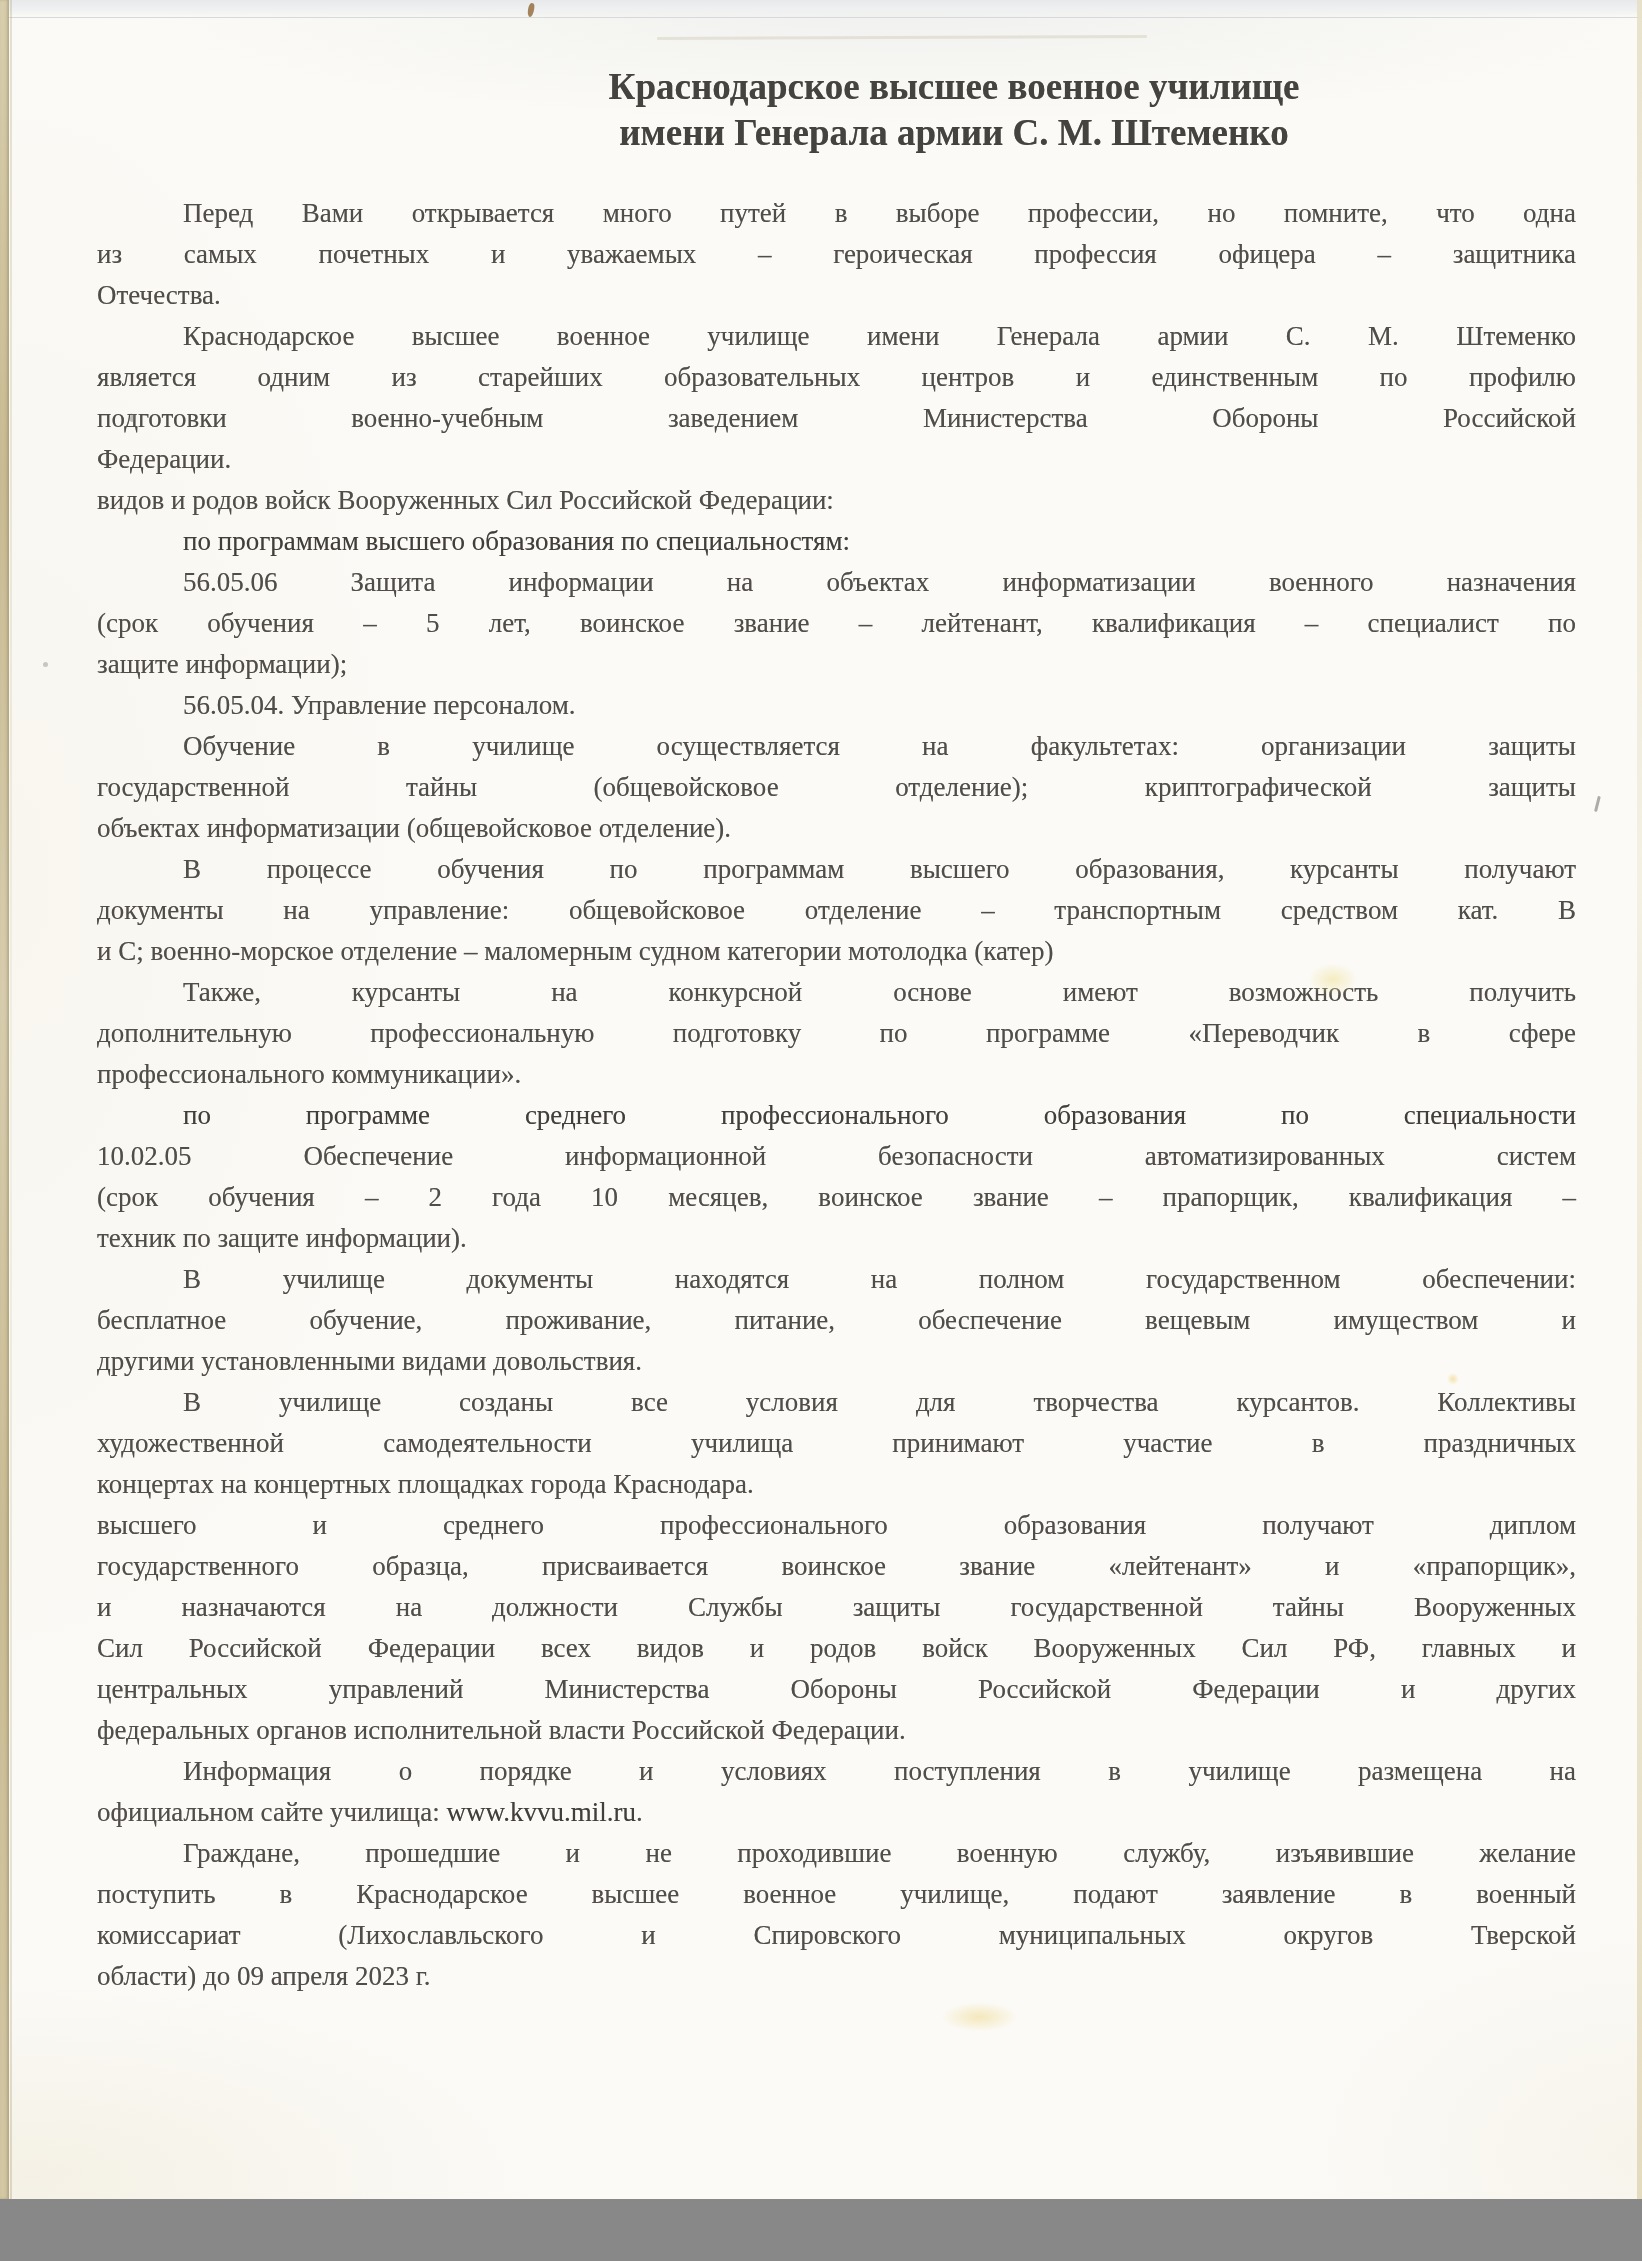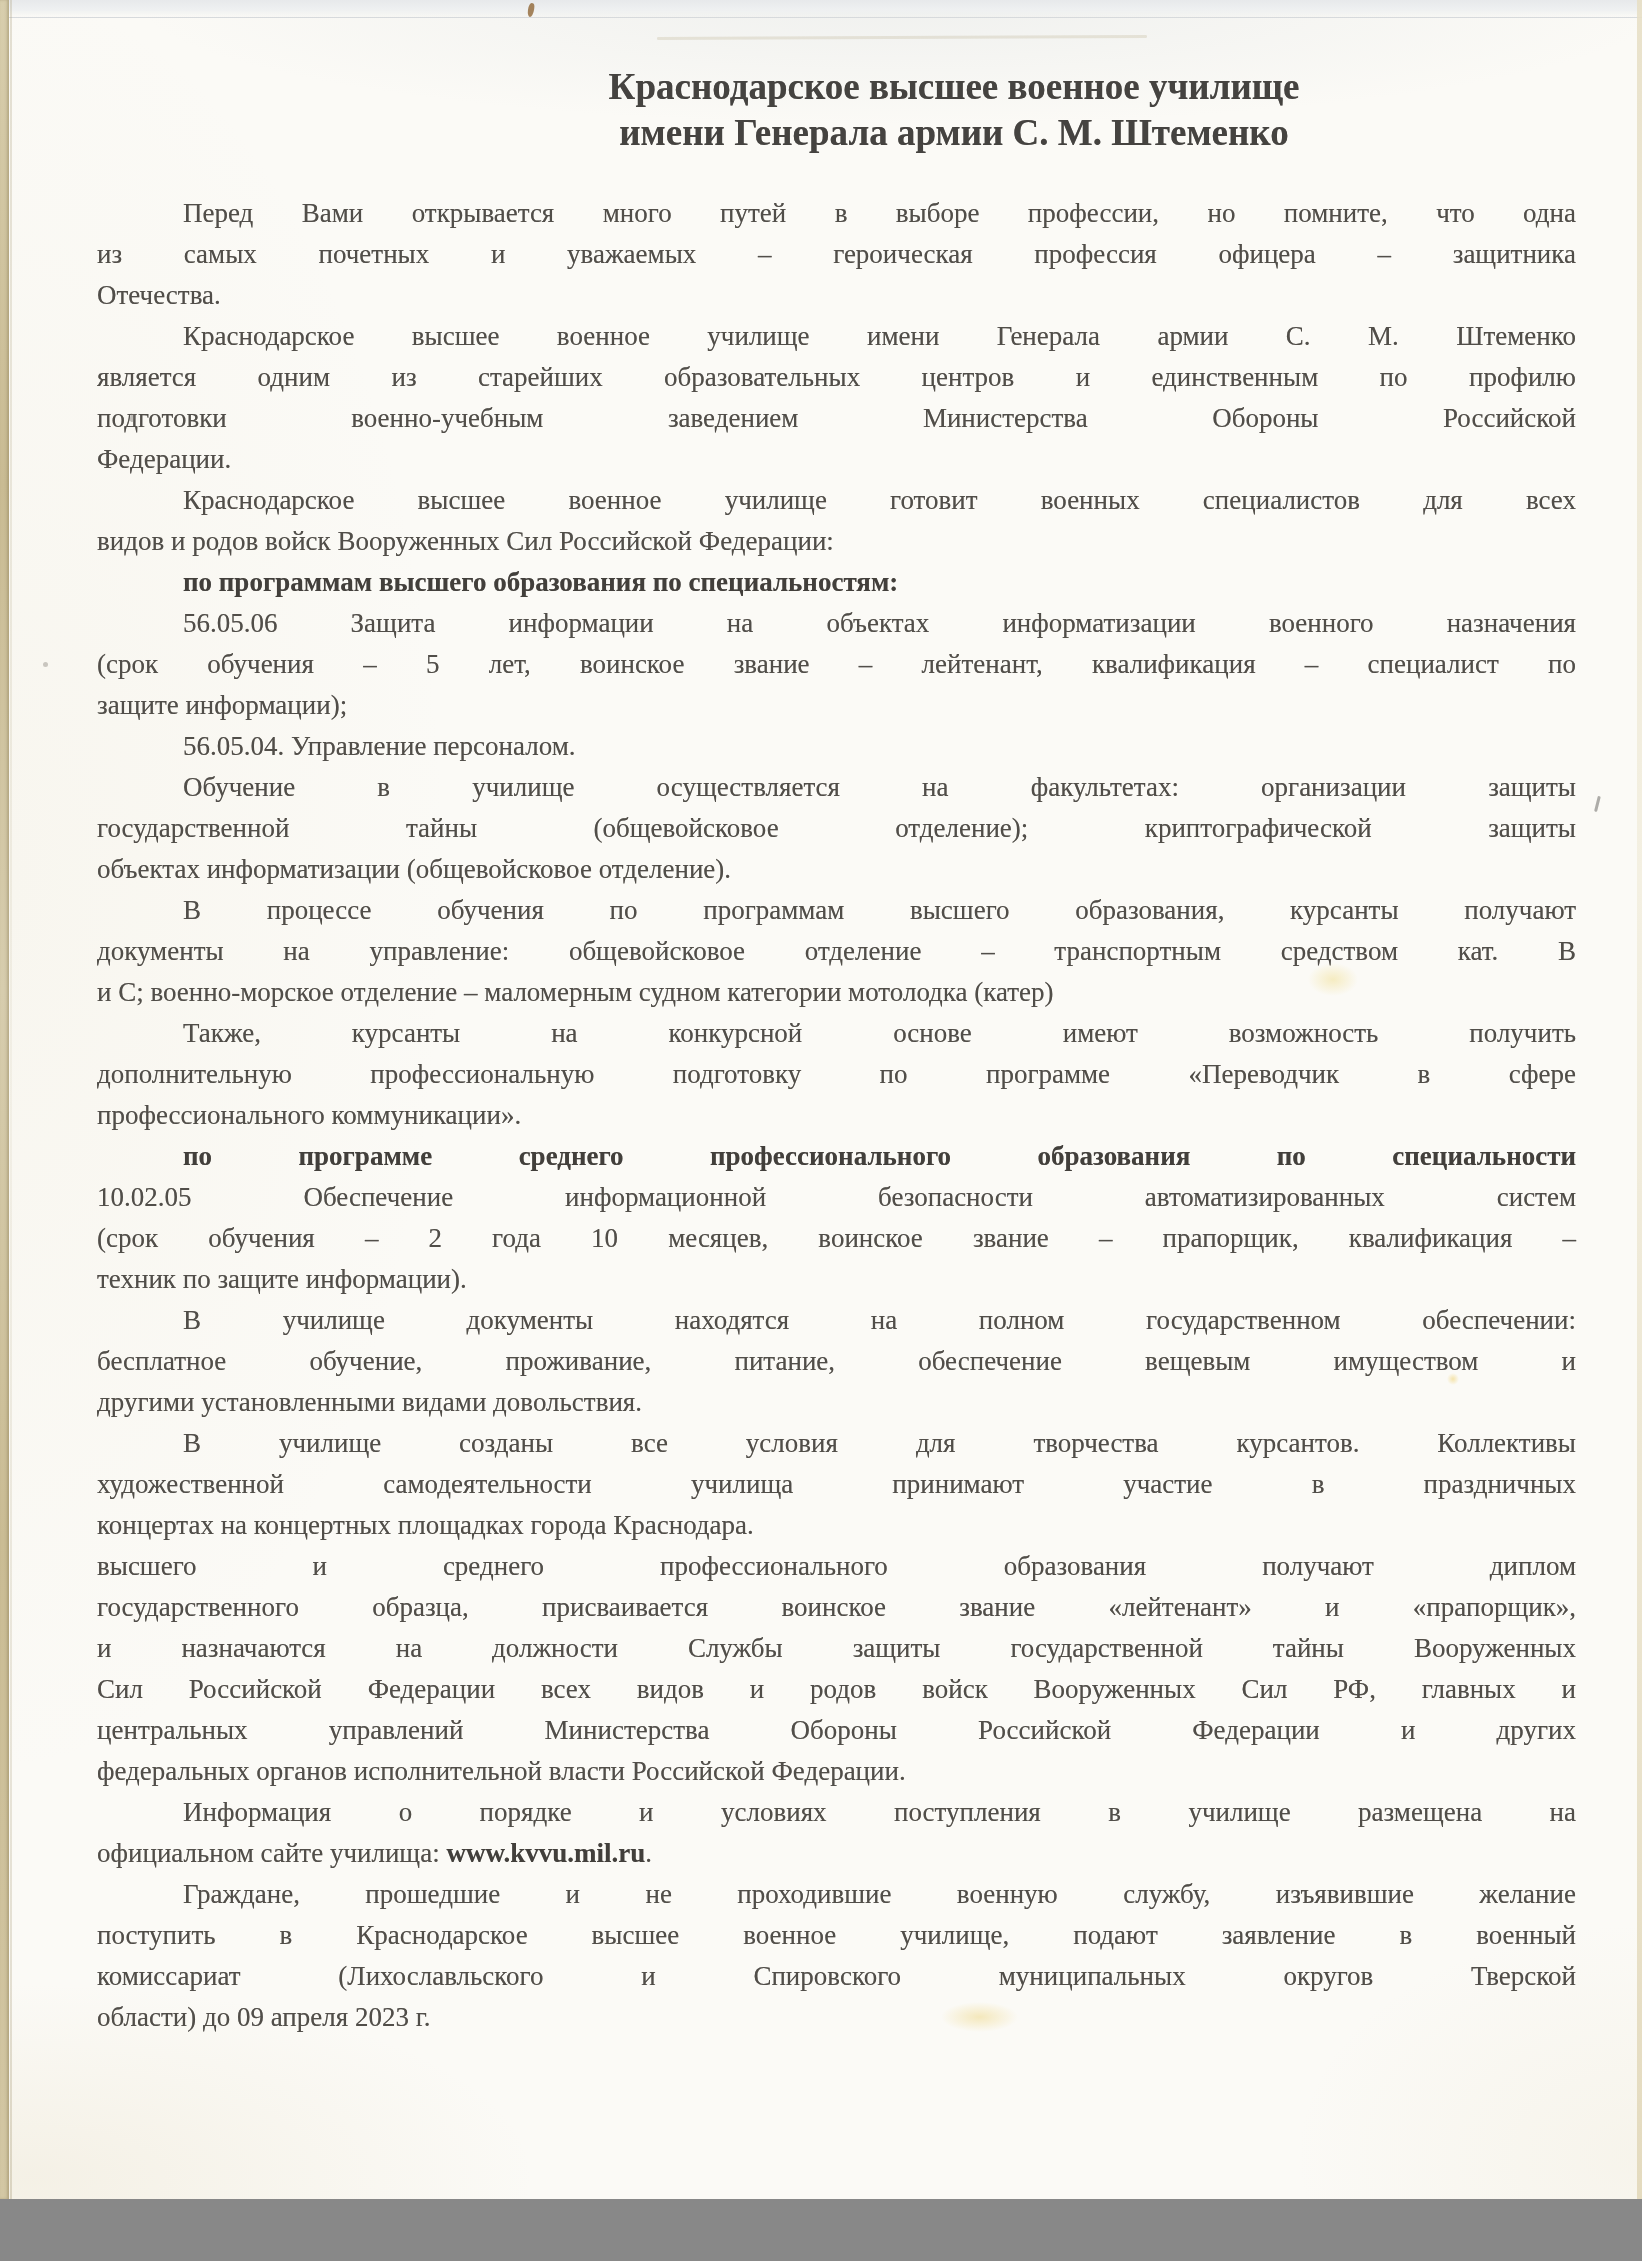--- a/index.html
+++ b/index.html
@@ -91,21 +91,21 @@
     left: 97px; top: 193px;
     width: 1479px;
     font-size: 27px;
     line-height: 41px;
     color: #514e49;
     text-shadow: 0 0 0.6px rgba(81,78,73,0.5);
   }
   .line { text-align: justify; height: 41px; overflow: visible; }
   .line.fill { text-align-last: justify; }
   .line.indent { padding-left: 86px; }
-  .line b { font-weight: bold; color: #423f3b; }
+  .line b { font-weight: normal; color: #423f3b; }
 </style>
 </head>
 <body>
 
 <div class="page">
 
   <div class="paper-tint"></div>
 
   <div class="edge-top"></div>
   <div class="edge-left"></div>
@@ -118,21 +118,20 @@
   </div>
 
   <div class="doc">
       <div class="line indent fill"><span>Перед Вами открывается много путей в выборе профессии, но помните, что одна</span></div>
       <div class="line fill"><span>из самых почетных и уважаемых – героическая профессия офицера – защитника</span></div>
       <div class="line"><span>Отечества.</span></div>
       <div class="line indent fill"><span>Краснодарское высшее военное училище имени Генерала армии С. М. Штеменко</span></div>
       <div class="line fill"><span>является одним из старейших образовательных центров и единственным по профилю</span></div>
       <div class="line fill"><span>подготовки военно-учебным заведением Министерства Обороны Российской</span></div>
       <div class="line"><span>Федерации.</span></div>
-      <div class="line indent fill"><span>Краснодарское высшее военное училище готовит военных специалистов для всех</span></div>
       <div class="line"><span>видов и родов войск Вооруженных Сил Российской Федерации:</span></div>
       <div class="line indent"><b>по программам высшего образования по специальностям:</b></div>
       <div class="line indent fill"><span>56.05.06 Защита информации на объектах информатизации военного назначения</span></div>
       <div class="line fill"><span>(срок обучения – 5 лет, воинское звание – лейтенант, квалификация – специалист по</span></div>
       <div class="line"><span>защите информации);</span></div>
       <div class="line indent"><span>56.05.04. Управление персоналом.</span></div>
       <div class="line indent fill"><span>Обучение в училище осуществляется на факультетах: организации защиты</span></div>
       <div class="line fill"><span>государственной тайны (общевойсковое отделение); криптографической защиты</span></div>
       <div class="line"><span>объектах информатизации (общевойсковое отделение).</span></div>
       <div class="line indent fill"><span>В процессе обучения по программам высшего образования, курсанты получают</span></div>

